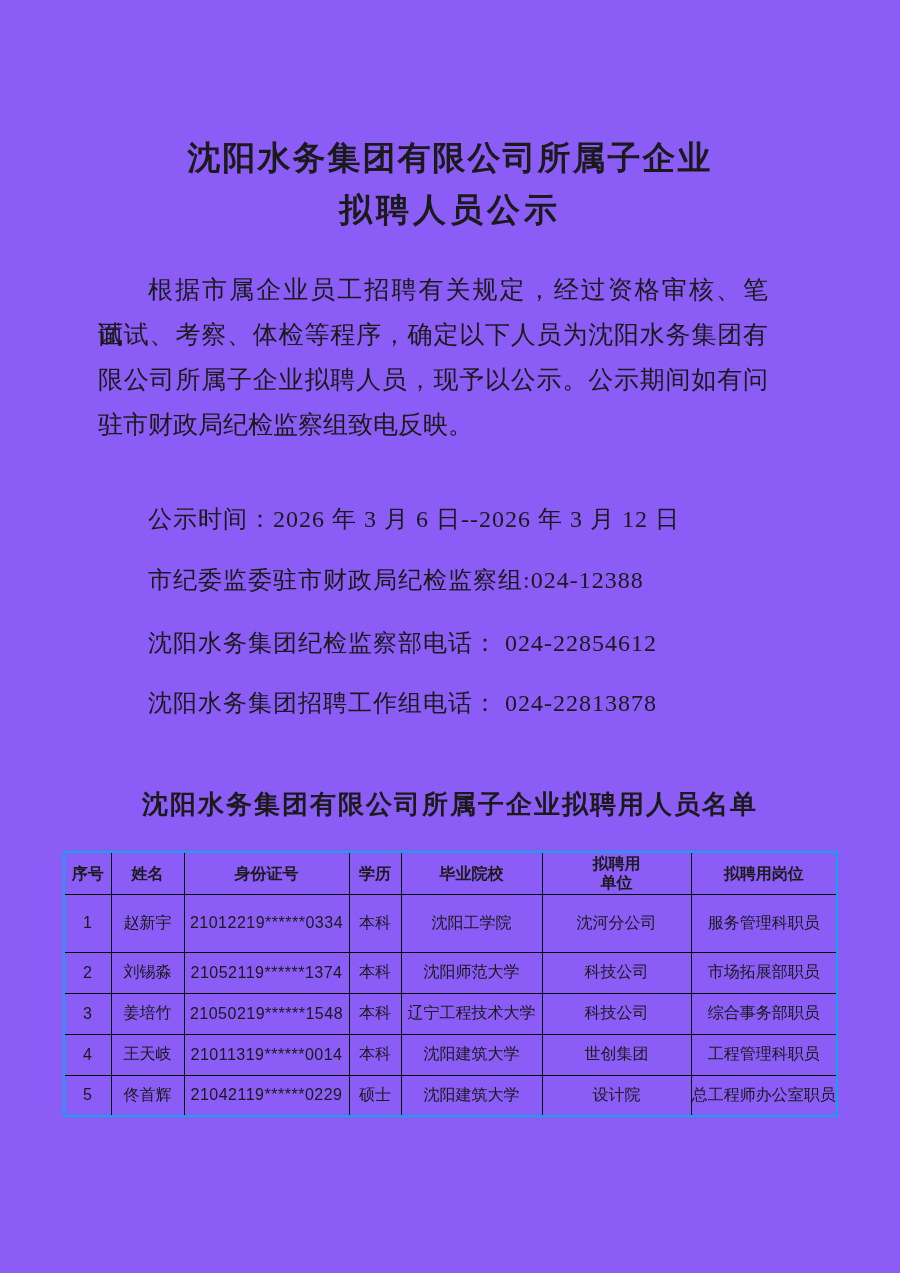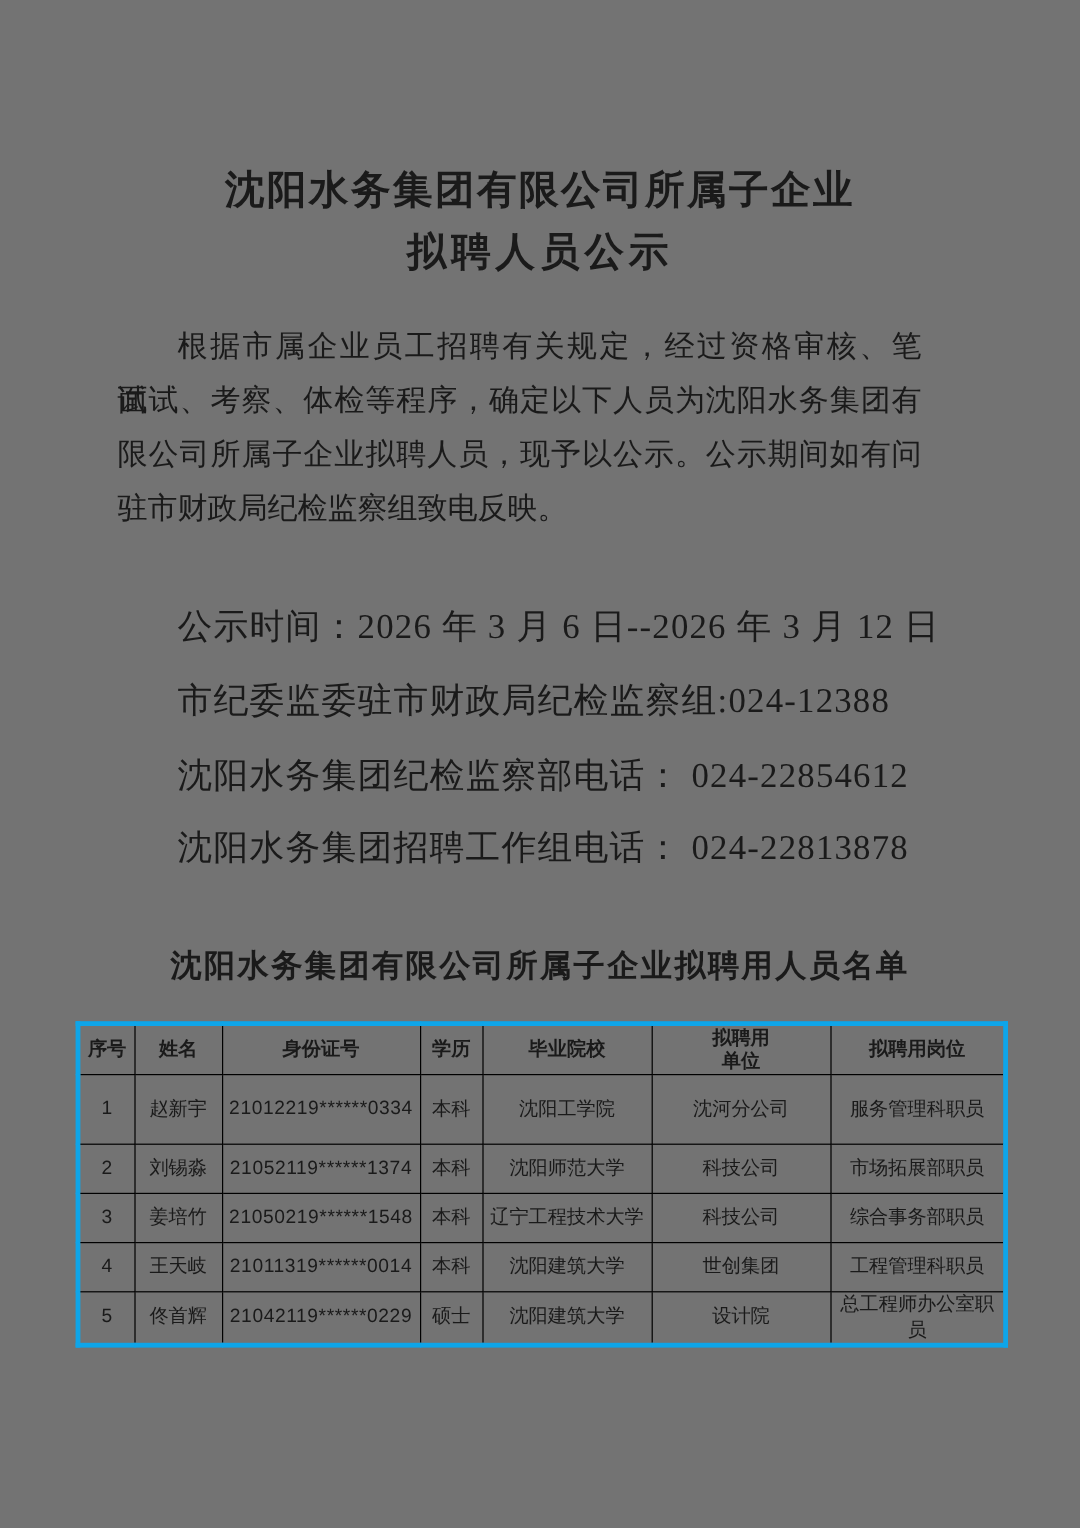--- a/index.html
+++ b/index.html
@@ -1,20 +1,20 @@
 <!DOCTYPE html>
 <html lang="zh"><head>
 <meta charset="utf-8">
 <style>
   html,body{margin:0;padding:0;background:#ffffff;}
   .page{
     position:relative;
     width:900px;
     height:1273px;
-    background:#737373;
+    background:#8b5cf6;
     color:#1a1a1a;
     font-family:"Liberation Serif","DejaVu Serif",serif;
     overflow:hidden;
   }
   .doc-title{
     position:absolute;
     left:0;
     width:100%;
     text-align:center;
     font-weight:bold;
@@ -36,21 +36,21 @@
     line-height:45px;
   }
   .jline{
     text-align:justify;
     text-align-last:justify;
   }
   .indent{text-indent:50px;}
   .info-line{
     position:absolute;
     left:148px;
-    font-size:29px;
+    font-size:24px;
     letter-spacing:1px;
     white-space:nowrap;
   }
   .info-time{top:503px;}
   .info-c1{top:564px;}
   .info-c2{top:627px;}
   .info-c3{top:687px;}
   .table-title{
     position:absolute;
     top:787px;
@@ -62,21 +62,21 @@
     letter-spacing:2px;
     white-space:nowrap;
   }
   table.roster{
     position:absolute;
     top:851px;
     left:63px;
     width:773px;
     border-collapse:collapse;
     table-layout:fixed;
-    border:4px solid #0ea5e9;
+    border:2px solid #0ea5e9;
     font-size:16px;
   }
   .roster th,.roster td{
     border:1px solid #000;
     text-align:center;
     vertical-align:middle;
     padding:0;
     overflow:hidden;
   }
   .roster th{

